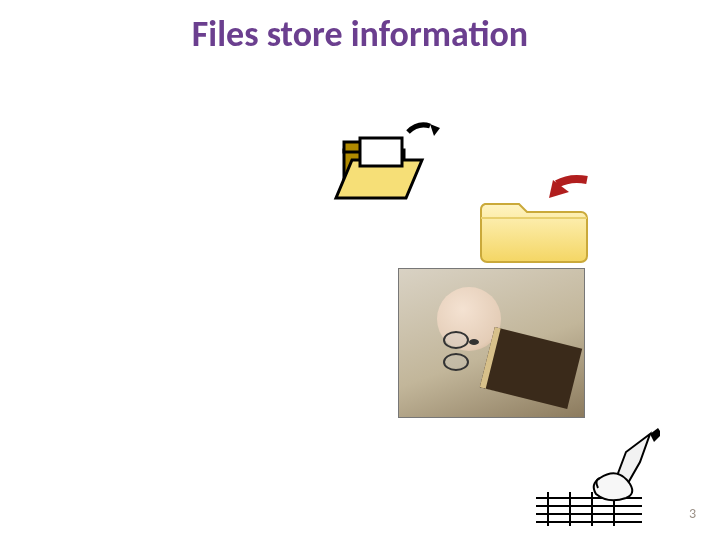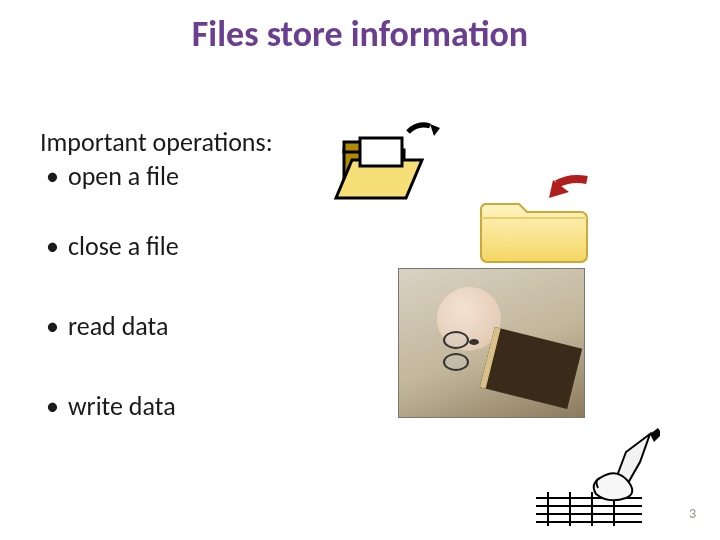--- a/index.html
+++ b/index.html
@@ -157,38 +157,20 @@
 </style>
 </head>
 <body>
 
 <div class="slide">
 
   <div class="title">
     <span>Files store information</span><br>
   </div>
 
-  <div class="body">
-    <p class="lead">Important operations:</p>
-    <ul class="bullets">
-      <li><span>open a file</span></li>
-    </ul>
-    <div class="gap-small"></div>
-    <ul class="bullets">
-      <li><span>close a file</span></li>
-    </ul>
-    <div class="gap-med"></div>
-    <ul class="bullets">
-      <li><span>read data</span></li>
-    </ul>
-    <div class="gap-med"></div>
-    <ul class="bullets">
-      <li><span>write data</span></li>
-    </ul>
-  </div>
 
   <svg class="img-open" viewBox="0 0 120 90">
     <path d="M78 12 q10 -10 22 -6" fill="none" stroke="#000" stroke-width="5"></path>
     <path d="M100 4 l10 4 l-6 8 z" fill="#000"></path>
     <rect x="14" y="30" width="60" height="44" fill="#b08a00" stroke="#000" stroke-width="3"></rect>
     <rect x="14" y="22" width="26" height="10" fill="#b08a00" stroke="#000" stroke-width="3"></rect>
     <polygon points="6,78 76,78 92,40 22,40" fill="#f6df77" stroke="#000" stroke-width="3"></polygon>
     <rect x="30" y="18" width="42" height="28" fill="#ffffff" stroke="#000" stroke-width="3"></rect>
   </svg>
 

